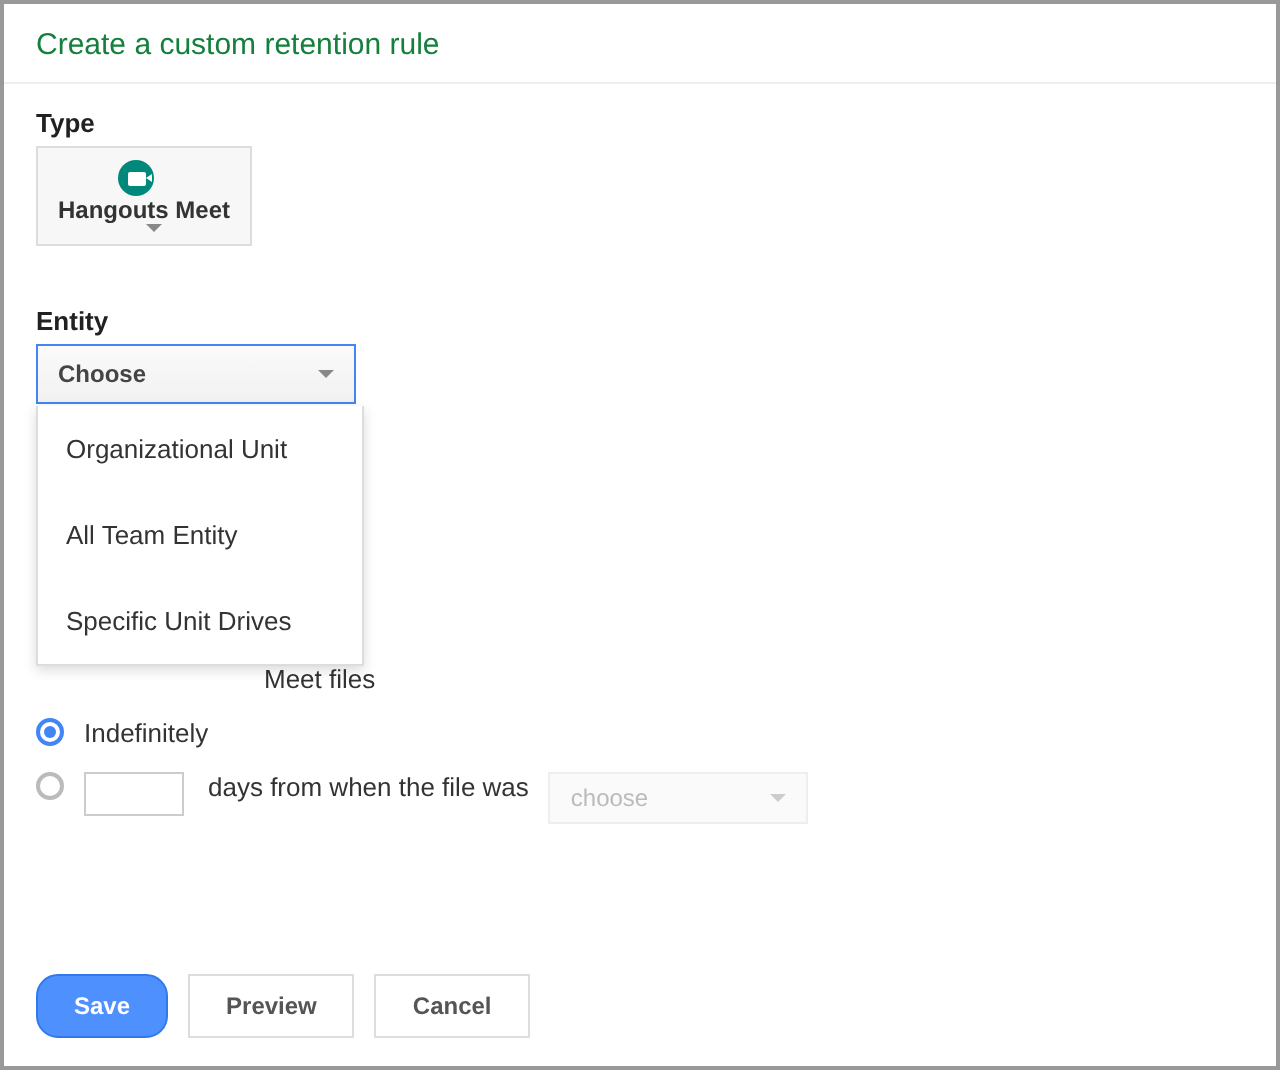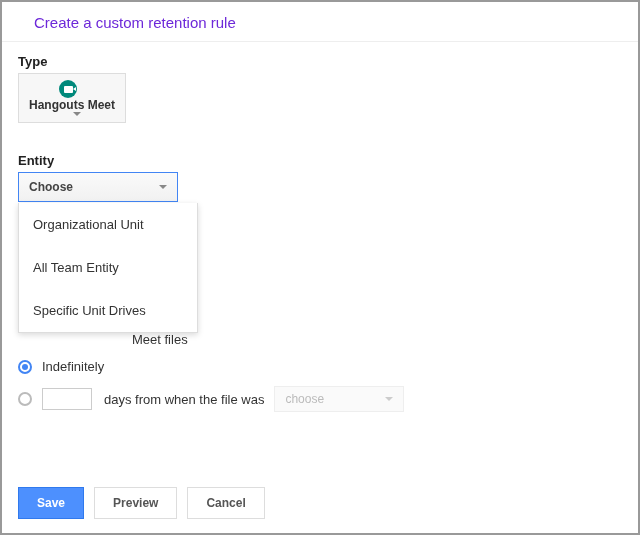--- a/index.html
+++ b/index.html
@@ -9,22 +9,22 @@
       width: 640px;
       height: 535px;
       border: 2px solid #999;
       padding: 0;
       position: relative;
       color: #212121;
     }
     .dialog-title {
       font-size: 15px;
       font-weight: 400;
-      color: #6d28d9;
-      padding: 12px 16px 10px 32px;
+      color: #15803d;
+      padding: 12px 16px 10px 16px;
       border-bottom: 1px solid #eee;
     }
     .content {
       padding: 12px 24px 0 16px;
     }
     .section-label {
       font-size: 13px;
       font-weight: bold;
       margin-bottom: 4px;
       color: #212121;
@@ -96,21 +96,21 @@
       padding: 7px 10px;
       font-size: 12px;
       font-weight: bold;
       color: #444;
       cursor: pointer;
     }
     .entity-menu {
       position: absolute;
       top: 31px;
       left: 0;
-      width: 180px;
+      width: 164px;
       background: #fff;
       border: 1px solid #ddd;
       border-top: none;
       box-shadow: 0 2px 6px rgba(0,0,0,0.15);
       z-index: 10;
     }
     .entity-menu-item {
       padding: 14px 14px;
       font-size: 13px;
       color: #333;
@@ -118,21 +118,20 @@
     }
     .partial-text {
       font-size: 13px;
       color: #333;
       margin-left: 114px;
       margin-top: 130px;
       margin-bottom: 12px;
     }
     .radio-row {
       display: flex;
-      align-items: center;
       font-size: 13px;
       color: #333;
       margin-bottom: 12px;
     }
     .radio {
       width: 14px;
       height: 14px;
       border: 2px solid #bbb;
       border-radius: 50%;
       margin-right: 10px;
@@ -186,20 +185,21 @@
       font-weight: bold;
       border: 1px solid #ddd;
       background: #fff;
       color: #555;
       cursor: pointer;
     }
     .btn-primary {
       background: #4d90fe;
       border-color: #3079ed;
       color: #fff;
+      border-radius: 11px;
     }
   </style>
 </head>
 <body>
 
 <div class="dialog-title">Create a custom retention rule</div>
 
 <div class="content">
   <div class="section-label">Type</div>
 

